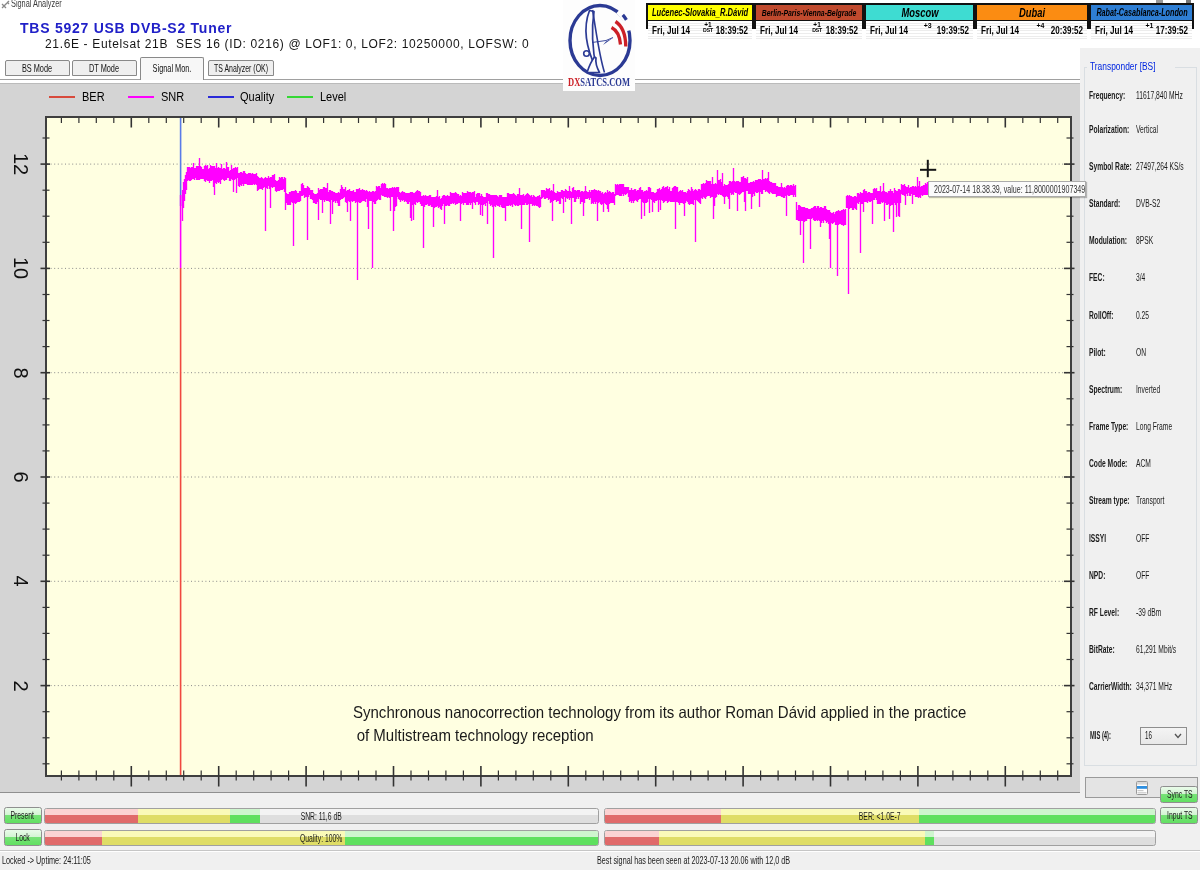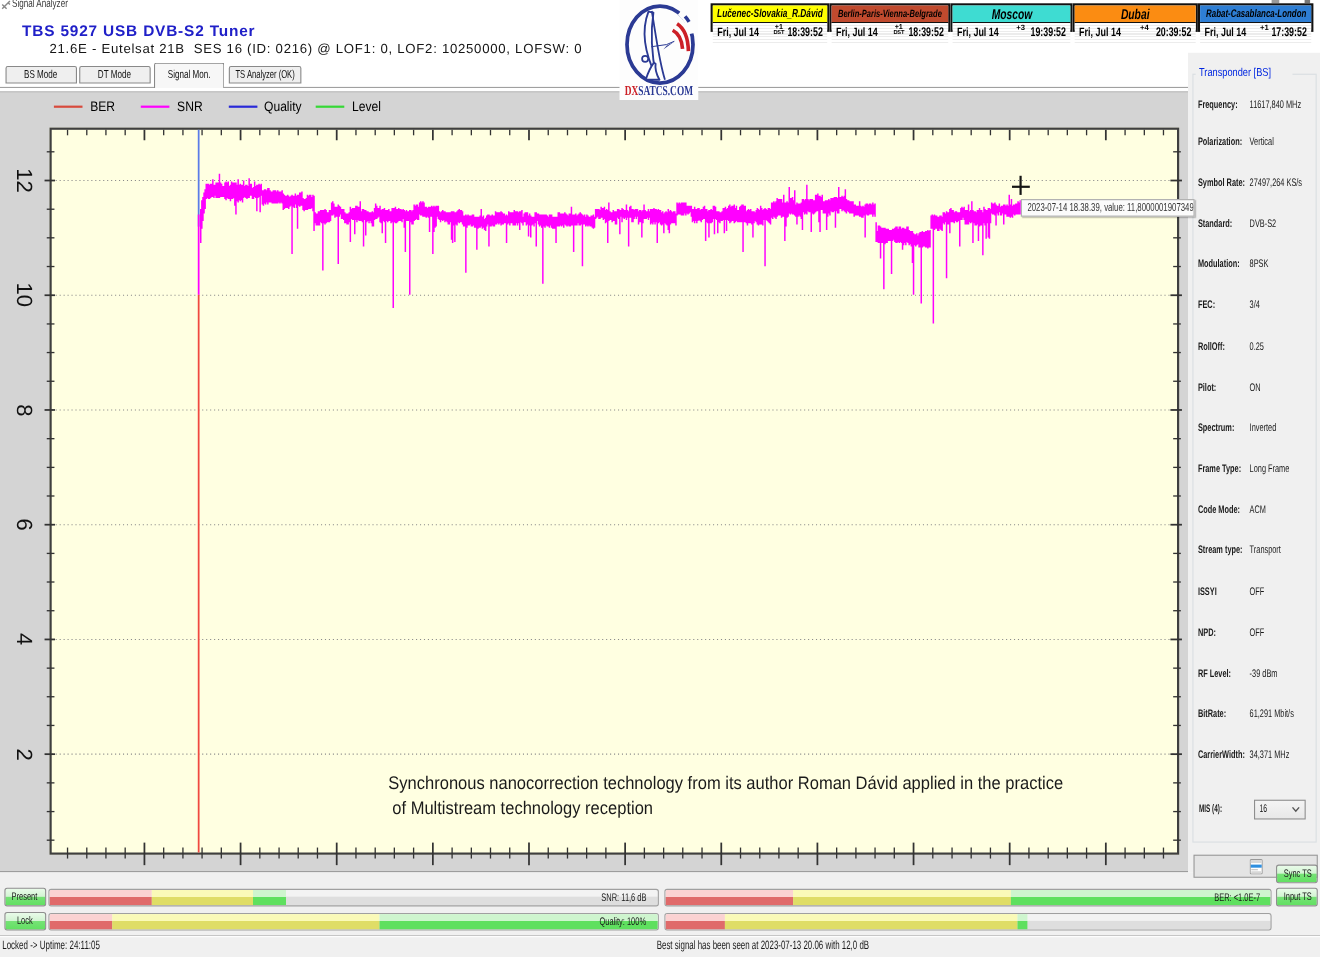--- a/index.html
+++ b/index.html
@@ -31,21 +31,21 @@
 .gbtn{position:absolute;height:17px;border:1px solid #8f8f8f;border-radius:2.5px;
  background:linear-gradient(180deg,#e9fbe9 0%,#d3f4d3 46%,#76e276 50%,#62e062 100%);
  font-size:10px;font-weight:normal;color:#1c1c1c;text-align:center;line-height:16px;z-index:4}
 .gbtn span{display:inline-block;transform:scaleX(0.68);transform-origin:center;white-space:nowrap}
 .bar{position:absolute;height:16.5px;border:1px solid #a0a0a0;border-radius:2.5px;overflow:hidden;
  background:linear-gradient(180deg,#f3f3f3 0 46%,#dedede 46% 100%)}
 .seg{position:absolute;top:0;height:100%}
 .segr{background:linear-gradient(180deg,#fbd2d2 0 46%,#e06a6a 46% 100%)}
 .segy{background:linear-gradient(180deg,#fafab8 0 46%,#dfdd66 46% 100%)}
 .segg{background:linear-gradient(180deg,#cef5ce 0 46%,#5fe05f 46% 100%)}
-.bartext{position:absolute;width:100%;text-align:right;font-size:10px;color:#1a1a1a;top:2.5px;z-index:2}
+.bartext{position:absolute;width:100%;text-align:center;font-size:10px;color:#1a1a1a;top:2.5px;z-index:2}
 .bartext span{display:inline-block;transform:scaleX(0.68);transform-origin:center}
 </style></head><body>
 
 <svg class="abs" style="left:1px;top:0" width="10" height="9" viewBox="0 0 10 9">
 <path d="M1 8 L8 1 M1 4 L5 8 M6 2 l2 2" stroke="#888" stroke-width="1.3" fill="none"></path>
   </svg>
 <div class="abs" style="left:11px;top:-3px;font-size:10.5px;color:#3a3a3a;transform:scaleX(0.7);transform-origin:left;white-space:nowrap">Signal Analyzer</div>
 <div class="abs" style="left:1156px;top:0;width:7px;height:2.5px;background:#999"></div>
 <div class="abs" style="left:1186px;top:0;width:5px;height:3px;background:#777"></div>
 

